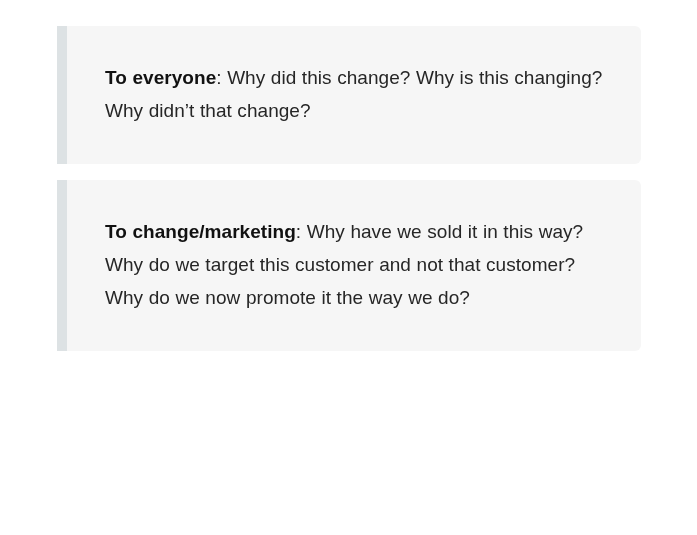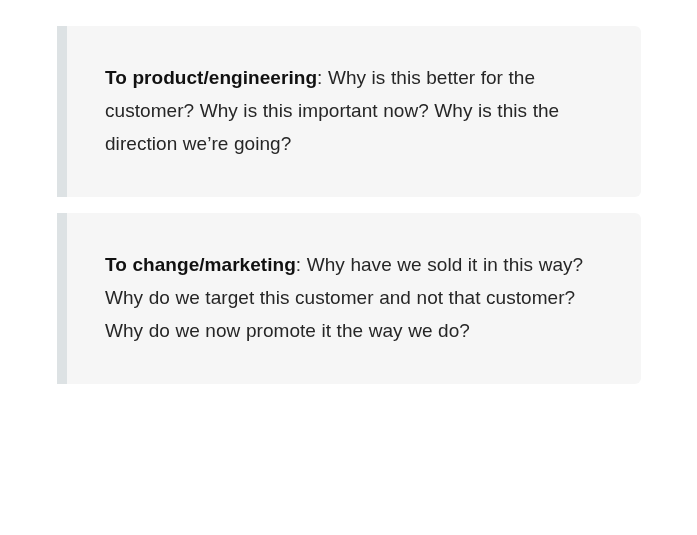--- a/index.html
+++ b/index.html
@@ -53,22 +53,22 @@
   .callout-body {
     font-weight: normal;
     color: #262626;
   }
 </style>
 </head>
 <body>
 
 <div id="callout-list">
 
+  <blockquote class="callout">
+    <p class="callout-text"><span class="callout-label">To everyone</span><span class="callout-body">: </span><span class="callout-body">Why did this change? Why is this changing? Why didn’t that change?</span></p>
+  </blockquote>
 
-  <blockquote class="callout">
-    <p class="callout-text"><span class="callout-label">To product/engineering</span><span class="callout-body">: </span><span class="callout-body">Why is this better for the customer? Why is this important now? Why is this the direction we’re going?</span></p>
-  </blockquote>
 
   <blockquote class="callout">
     <p class="callout-text"><span class="callout-label">To change/marketing</span><span class="callout-body">: </span><span class="callout-body">Why have we sold it in this way? Why do we target this customer and not that customer? Why do we now promote it the way we do?</span></p>
   </blockquote>
 
 </div>
 
 </body></html>

